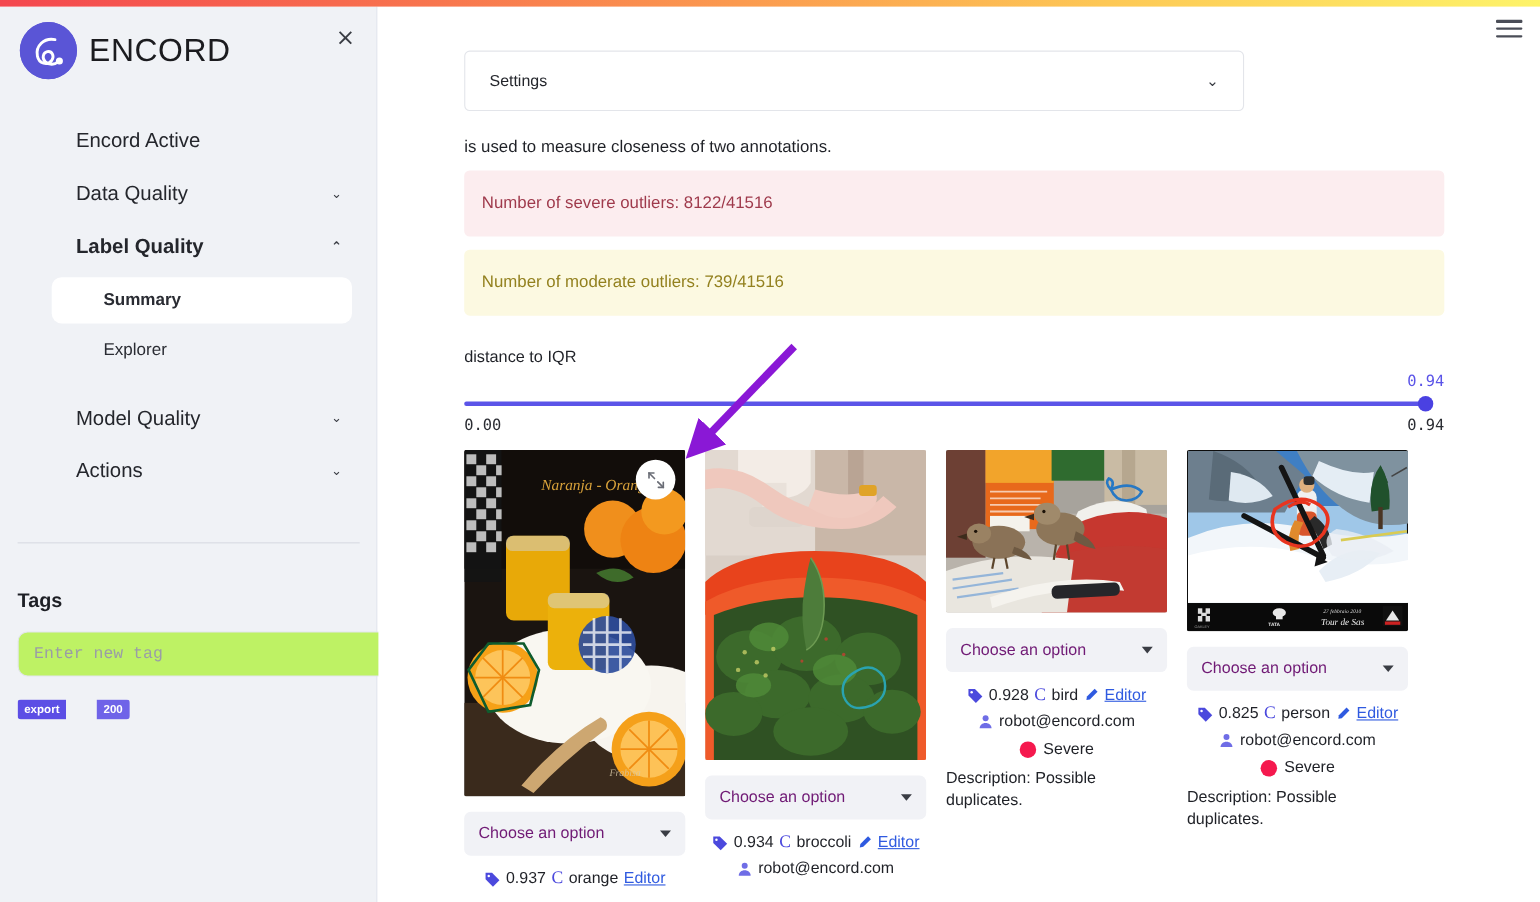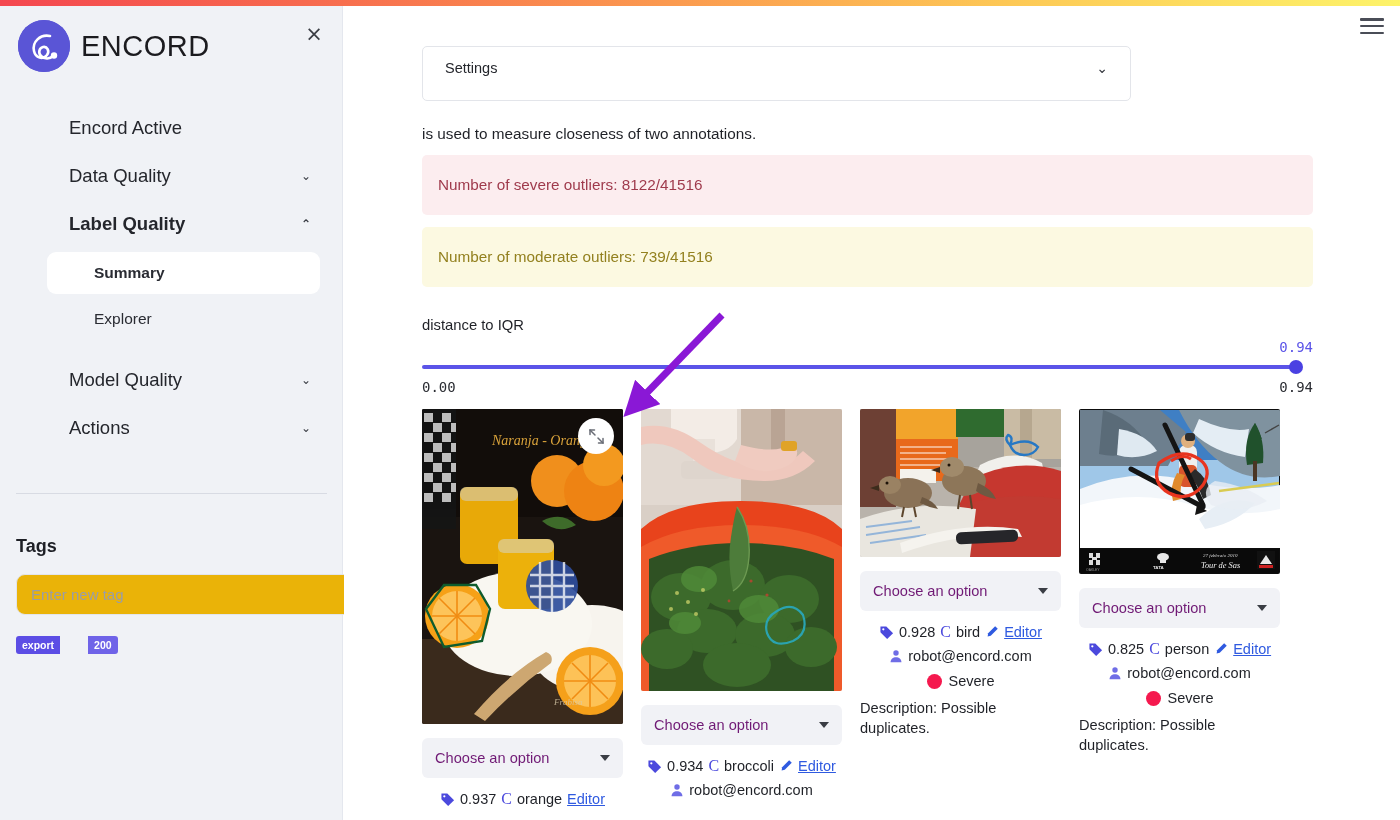--- a/index.html
+++ b/index.html
@@ -61,23 +61,23 @@
   .divider {
     position: absolute; top: 487px; left: 16px; width: 311px; height: 1px;
     background: #d8dbe3;
   }
   .tags-title {
     position: absolute; top: 530px; left: 16px;
     font-size: 18px; font-weight: 700; color: #1d1f25;
   }
   .tag-input {
     position: absolute; top: 568px; left: 16px; width: 352px; height: 41px;
-    border: 1px solid #e2e5ec; border-radius: 9px; background: #eab308;
+    border: 1px solid #e2e5ec; border-radius: 9px; background: #bef264;
     padding: 0 14px; font-size: 15px; color: #2a2c33;
-    font-family: Liberation Sans, sans-serif;
+    font-family: Liberation Mono, monospace;
   }
   .tag-input::placeholder { color: #9a9da6; }
   .export-badge {
     position: absolute; top: 630px; left: 16px; height: 18px;
     display: flex; align-items: stretch; border-radius: 3px; overflow: hidden;
     cursor: pointer; font-size: 10.5px; font-weight: 700; gap: 28px;
   }
   .export-badge .left {
     background: #5c4ee5; color: #fff; padding: 0 6px;
     display: flex; align-items: center;
@@ -99,21 +99,21 @@
   .main {
     position: absolute; top: 6px; left: 344px; width: 1056px; height: 814px;
     background: #ffffff; overflow: hidden;
   }
   .content {
     position: absolute; top: 0; left: 78px; width: 893px;
   }
   .settings-panel {
     margin-top: 40px; width: 709px; height: 55px;
     border: 1px solid #e3e5ea; border-radius: 5px; background: #fff;
-    display: flex; justify-content: space-between;
+    display: flex; align-items: center; justify-content: space-between;
     padding: 13px 22px; cursor: pointer;
   }
   .settings-panel .label { font-size: 14.5px; color: #24262c; }
   .settings-panel .chev-d { font-size: 14px; color: #35383f; font-family: "DejaVu Sans", sans-serif; }
 
   .intro-text {
     margin-top: 24px; font-size: 15.3px; color: #1f2127;
   }
   .alert {
     margin-top: 12px; width: 891px; border-radius: 5px;

